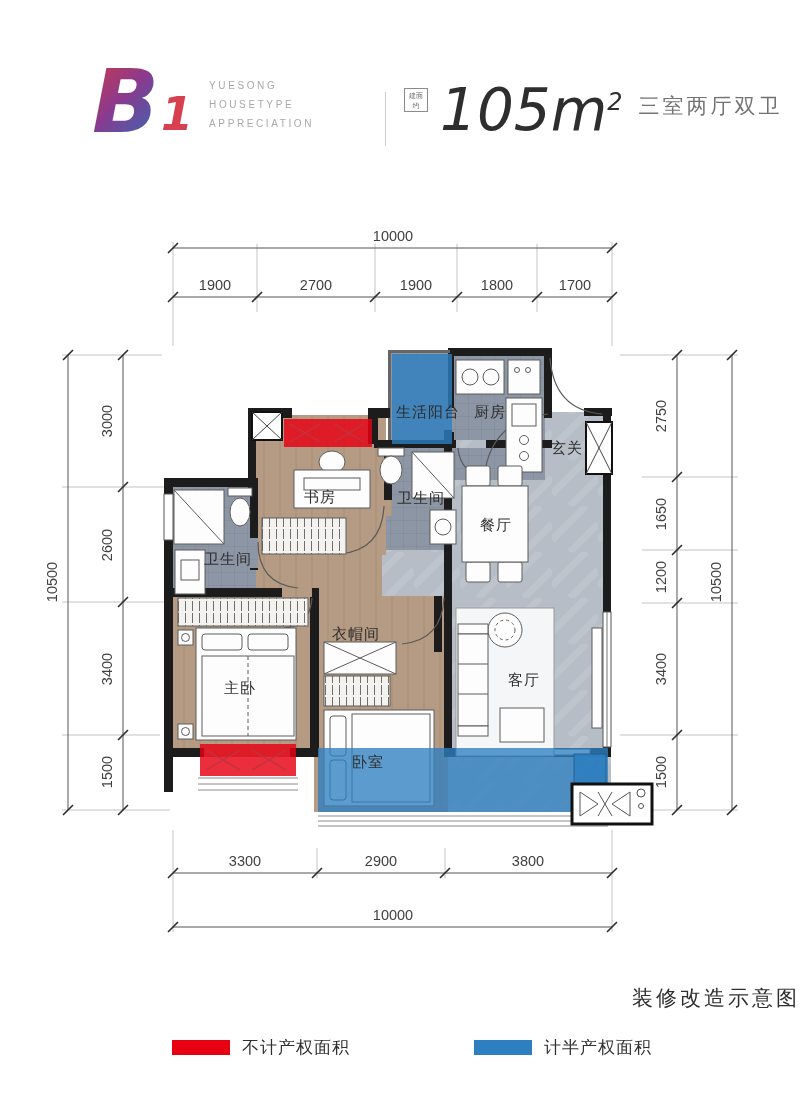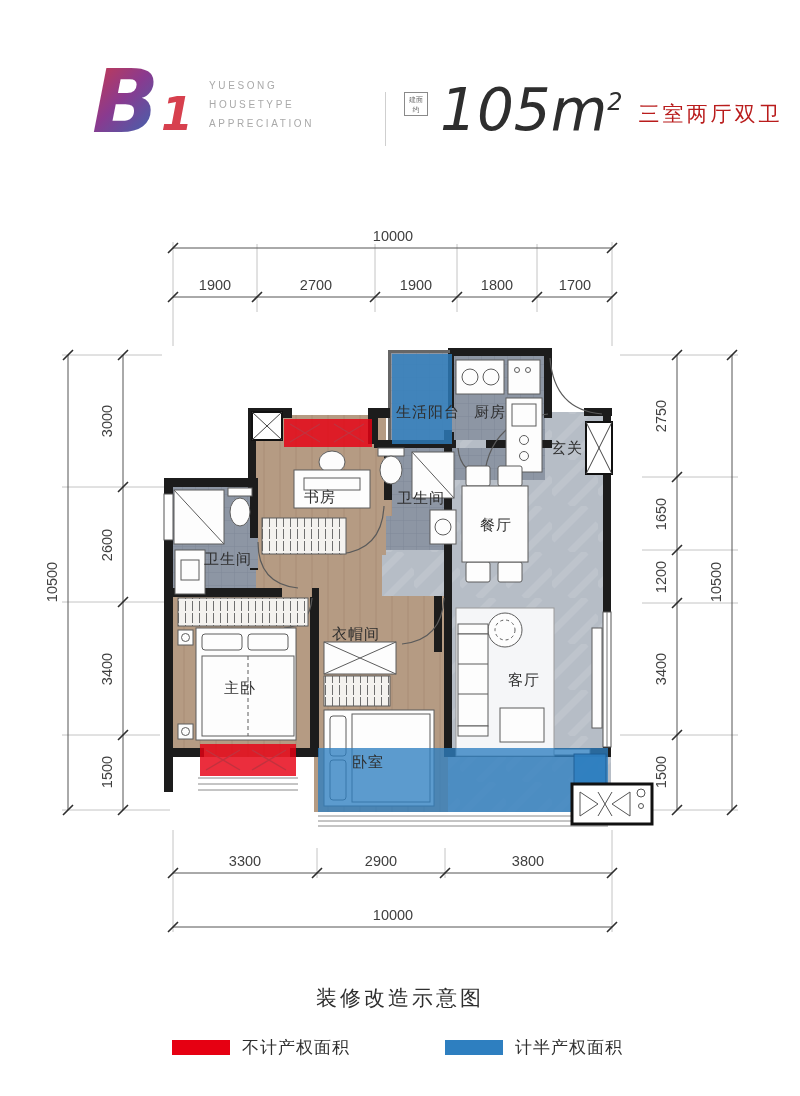--- a/index.html
+++ b/index.html
@@ -11,30 +11,30 @@
           font-size:88px;line-height:.92;
           background:linear-gradient(135deg,#c93a4d 0%,#8a3a8f 45%,#2f6db5 100%);
           -webkit-background-clip:text;background-clip:text;color:transparent;}
   .logo-1{font-family:"DejaVu Sans",sans-serif;font-style:italic;font-weight:700;
           font-size:46px;color:#d7404e;margin:0 6px 6px 2px;line-height:1;}
   .logo-name{font-size:44px;font-weight:700;letter-spacing:10px;margin:0 6px 8px 14px;line-height:1;
           background:linear-gradient(120deg,#c93a4d 0%,#9a3f85 55%,#2f6db5 100%);
           -webkit-background-clip:text;background-clip:text;color:transparent;}
   .logo-sub{font-size:10px;color:#a9a9a9;letter-spacing:2.6px;line-height:1.9;margin:0 0 10px 10px;}
   .hdr-div{position:absolute;left:385px;top:92px;width:1px;height:54px;background:#cfcfcf;}
-  .area-row{position:absolute;left:404px;top:84px;display:flex;align-items:flex-end;}
+  .area-row{position:absolute;left:404px;top:84px;display:flex;align-items:center;}
   .seal{width:24px;height:24px;border:1px solid #8a8a8a;color:#6a6a6a;font-size:7px;
         line-height:1.45;text-align:center;padding:2px;box-sizing:border-box;
         margin:0 12px 20px 0;word-break:break-all;}
   .area-num{font-family:"DejaVu Sans",sans-serif;font-style:italic;font-size:58px;
             color:#2e2e2e;line-height:.9;font-weight:500;}
   .area-num sup{font-size:24px;font-style:italic;}
-  .area-type{font-size:21px;color:#b91c1c;letter-spacing:3px;margin:0 0 8px 16px;font-weight:500;}
+  .area-type{font-size:21px;color:#737373;letter-spacing:3px;margin:0 0 8px 16px;font-weight:500;}
   
-  .caption{position:absolute;left:0;right:0;top:984px;text-align:center;
+  .caption{position:absolute;left:0;right:0;top:984px;text-align:right;
            font-size:21px;color:#2f2f2f;letter-spacing:3px;}
   .legend-item{position:absolute;display:flex;align-items:center;top:1036px;}
   .legend-item .sw{width:58px;height:15px;margin-right:12px;}
   .legend-item .lb{font-size:17px;color:#2f2f2f;letter-spacing:1px;}
   svg{position:absolute;left:0;top:0;}
   .rlbl{font-family:"Liberation Sans",sans-serif;font-size:15px;fill:#2e2e2e;
         letter-spacing:1px;text-anchor:middle;}
   .dlbl{font-family:"Liberation Sans",sans-serif;font-size:14.5px;fill:#3f3f3f;text-anchor:middle;}
 </style>
 </head>
@@ -315,16 +315,16 @@
     <text class="dlbl" x="528" y="866">3800</text>
     <text class="dlbl" x="393" y="920">10000</text>
   </g>
 </svg>
 
 <div class="caption">装修改造示意图</div>
 <div class="legend-item" style="left:172px;">
   <div class="sw" style="background: rgb(230, 0, 18);"></div>
   <div class="lb">不计产权面积</div>
 </div>
-<div class="legend-item" style="left:445px;">
+<div class="legend-item" style="left:474px;">
   <div class="sw" style="background: rgb(46, 127, 192);"></div>
   <div class="lb">计半产权面积</div>
 </div>
 
 </body></html>

